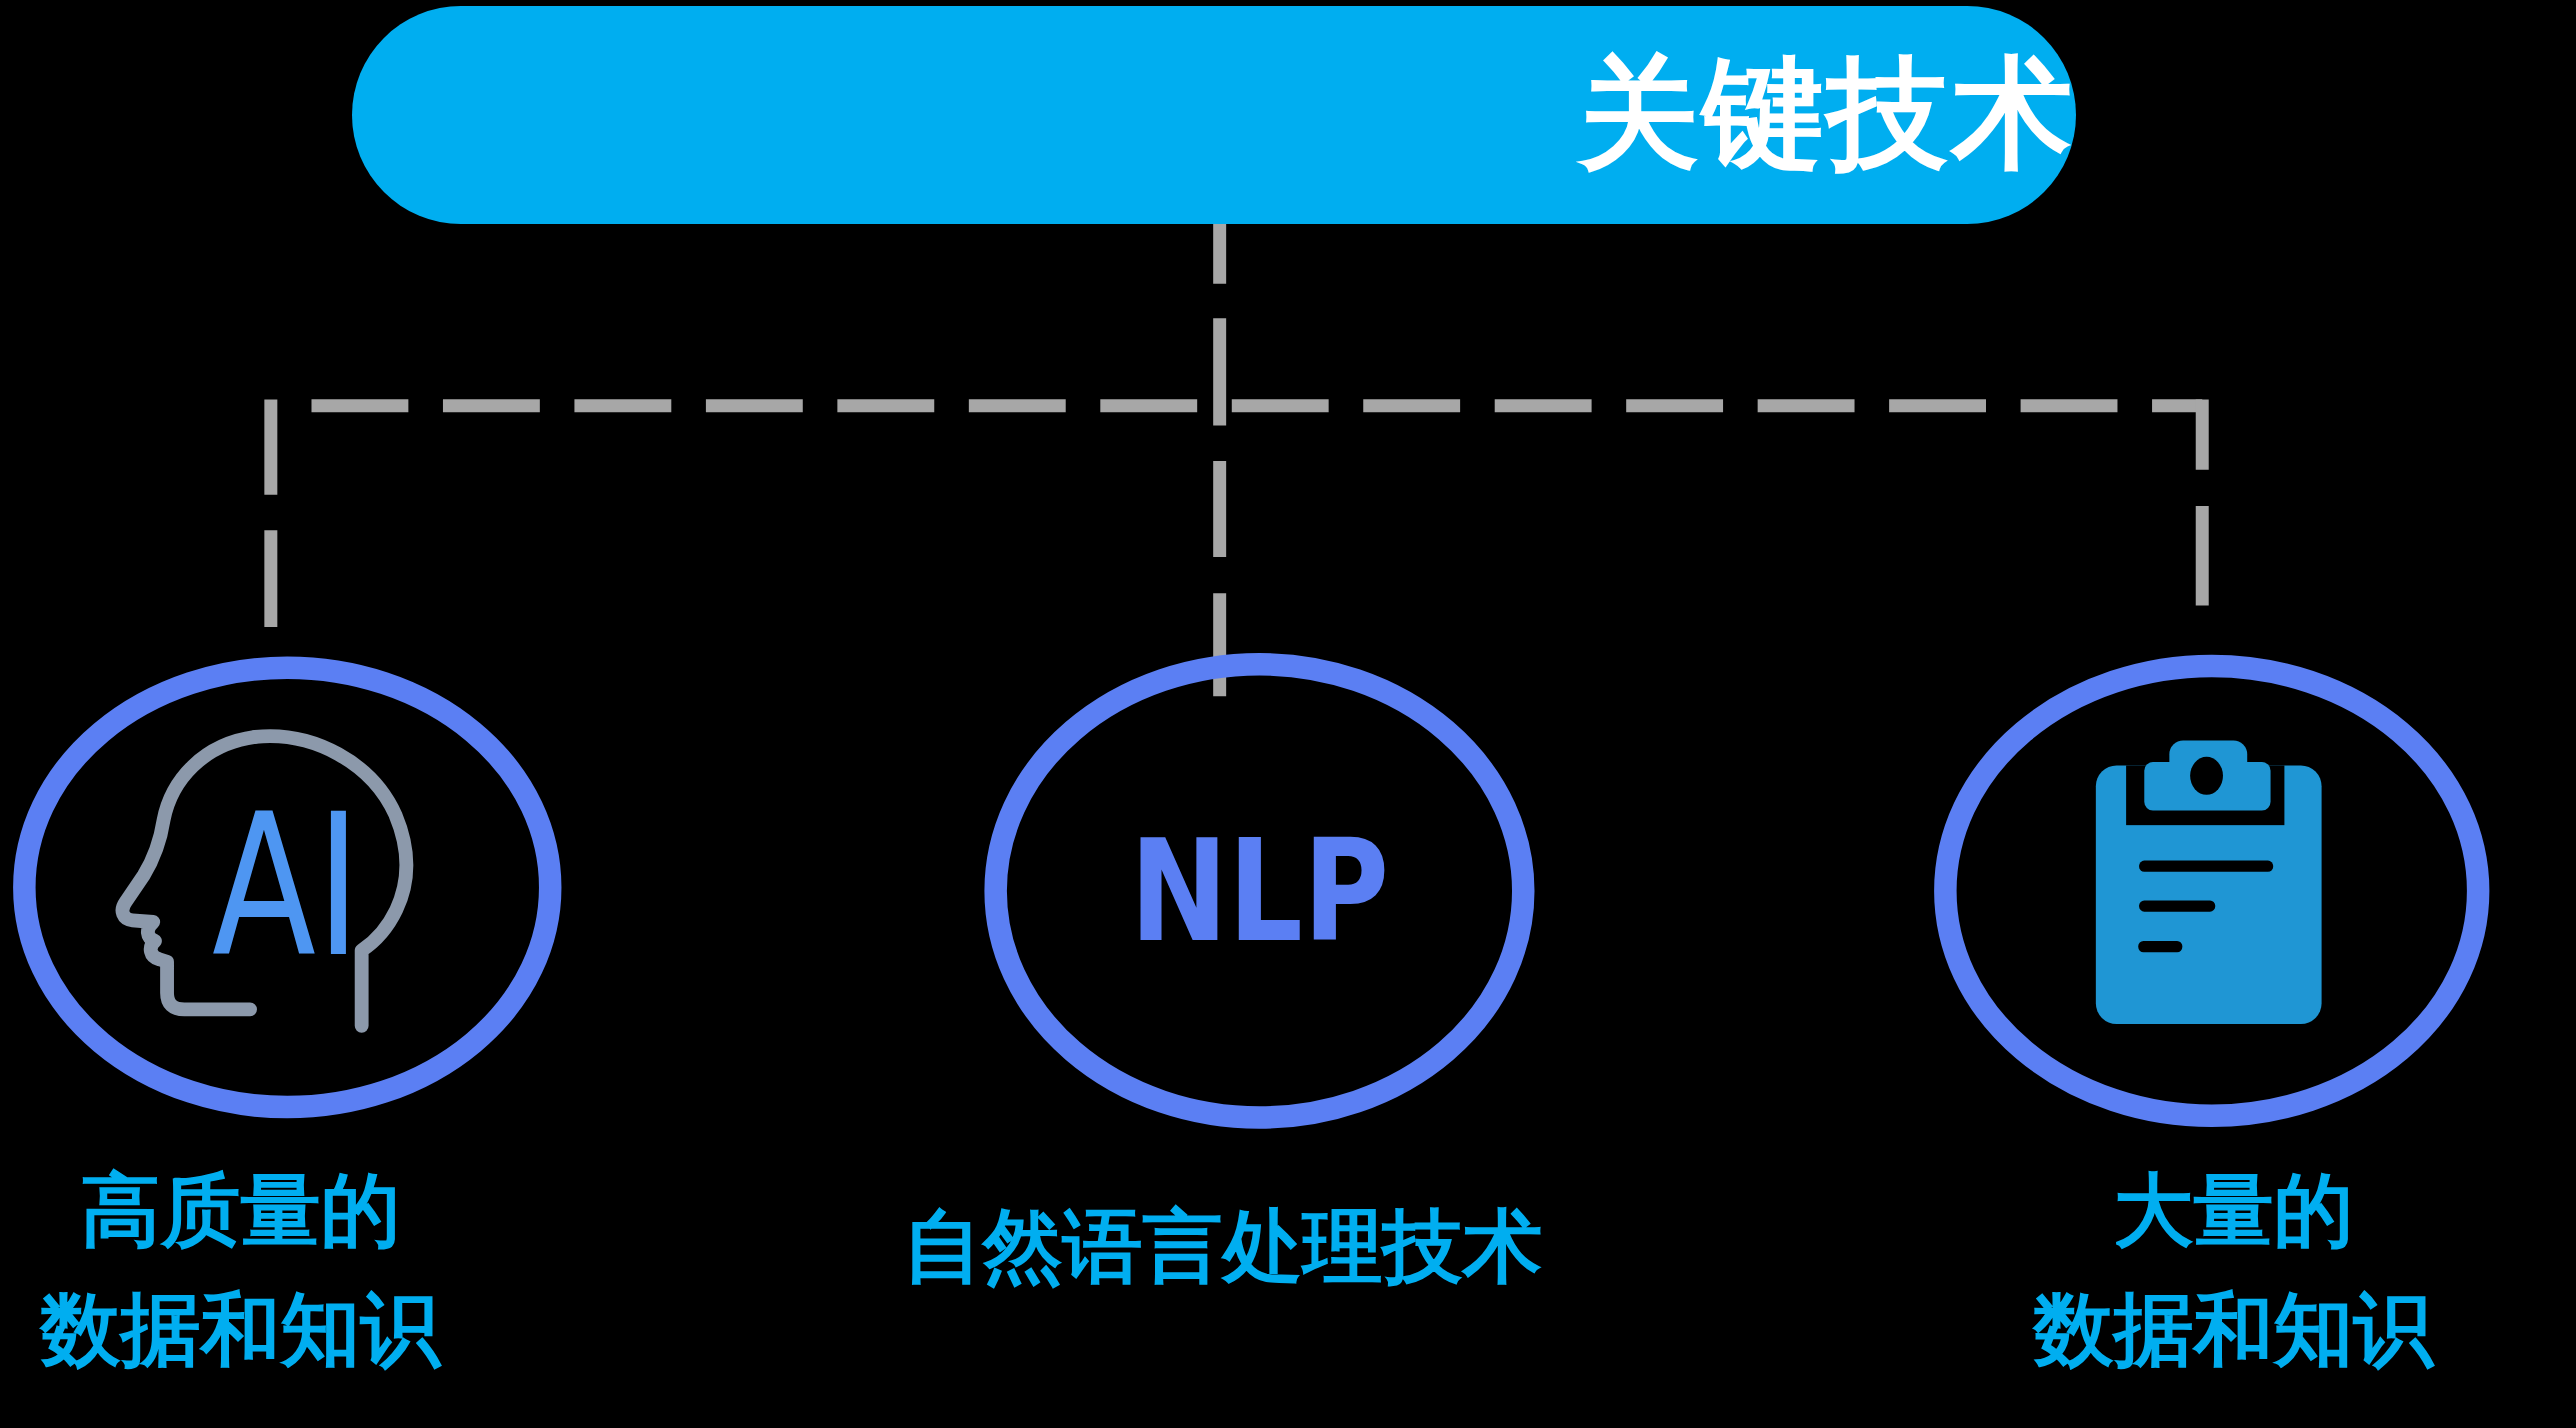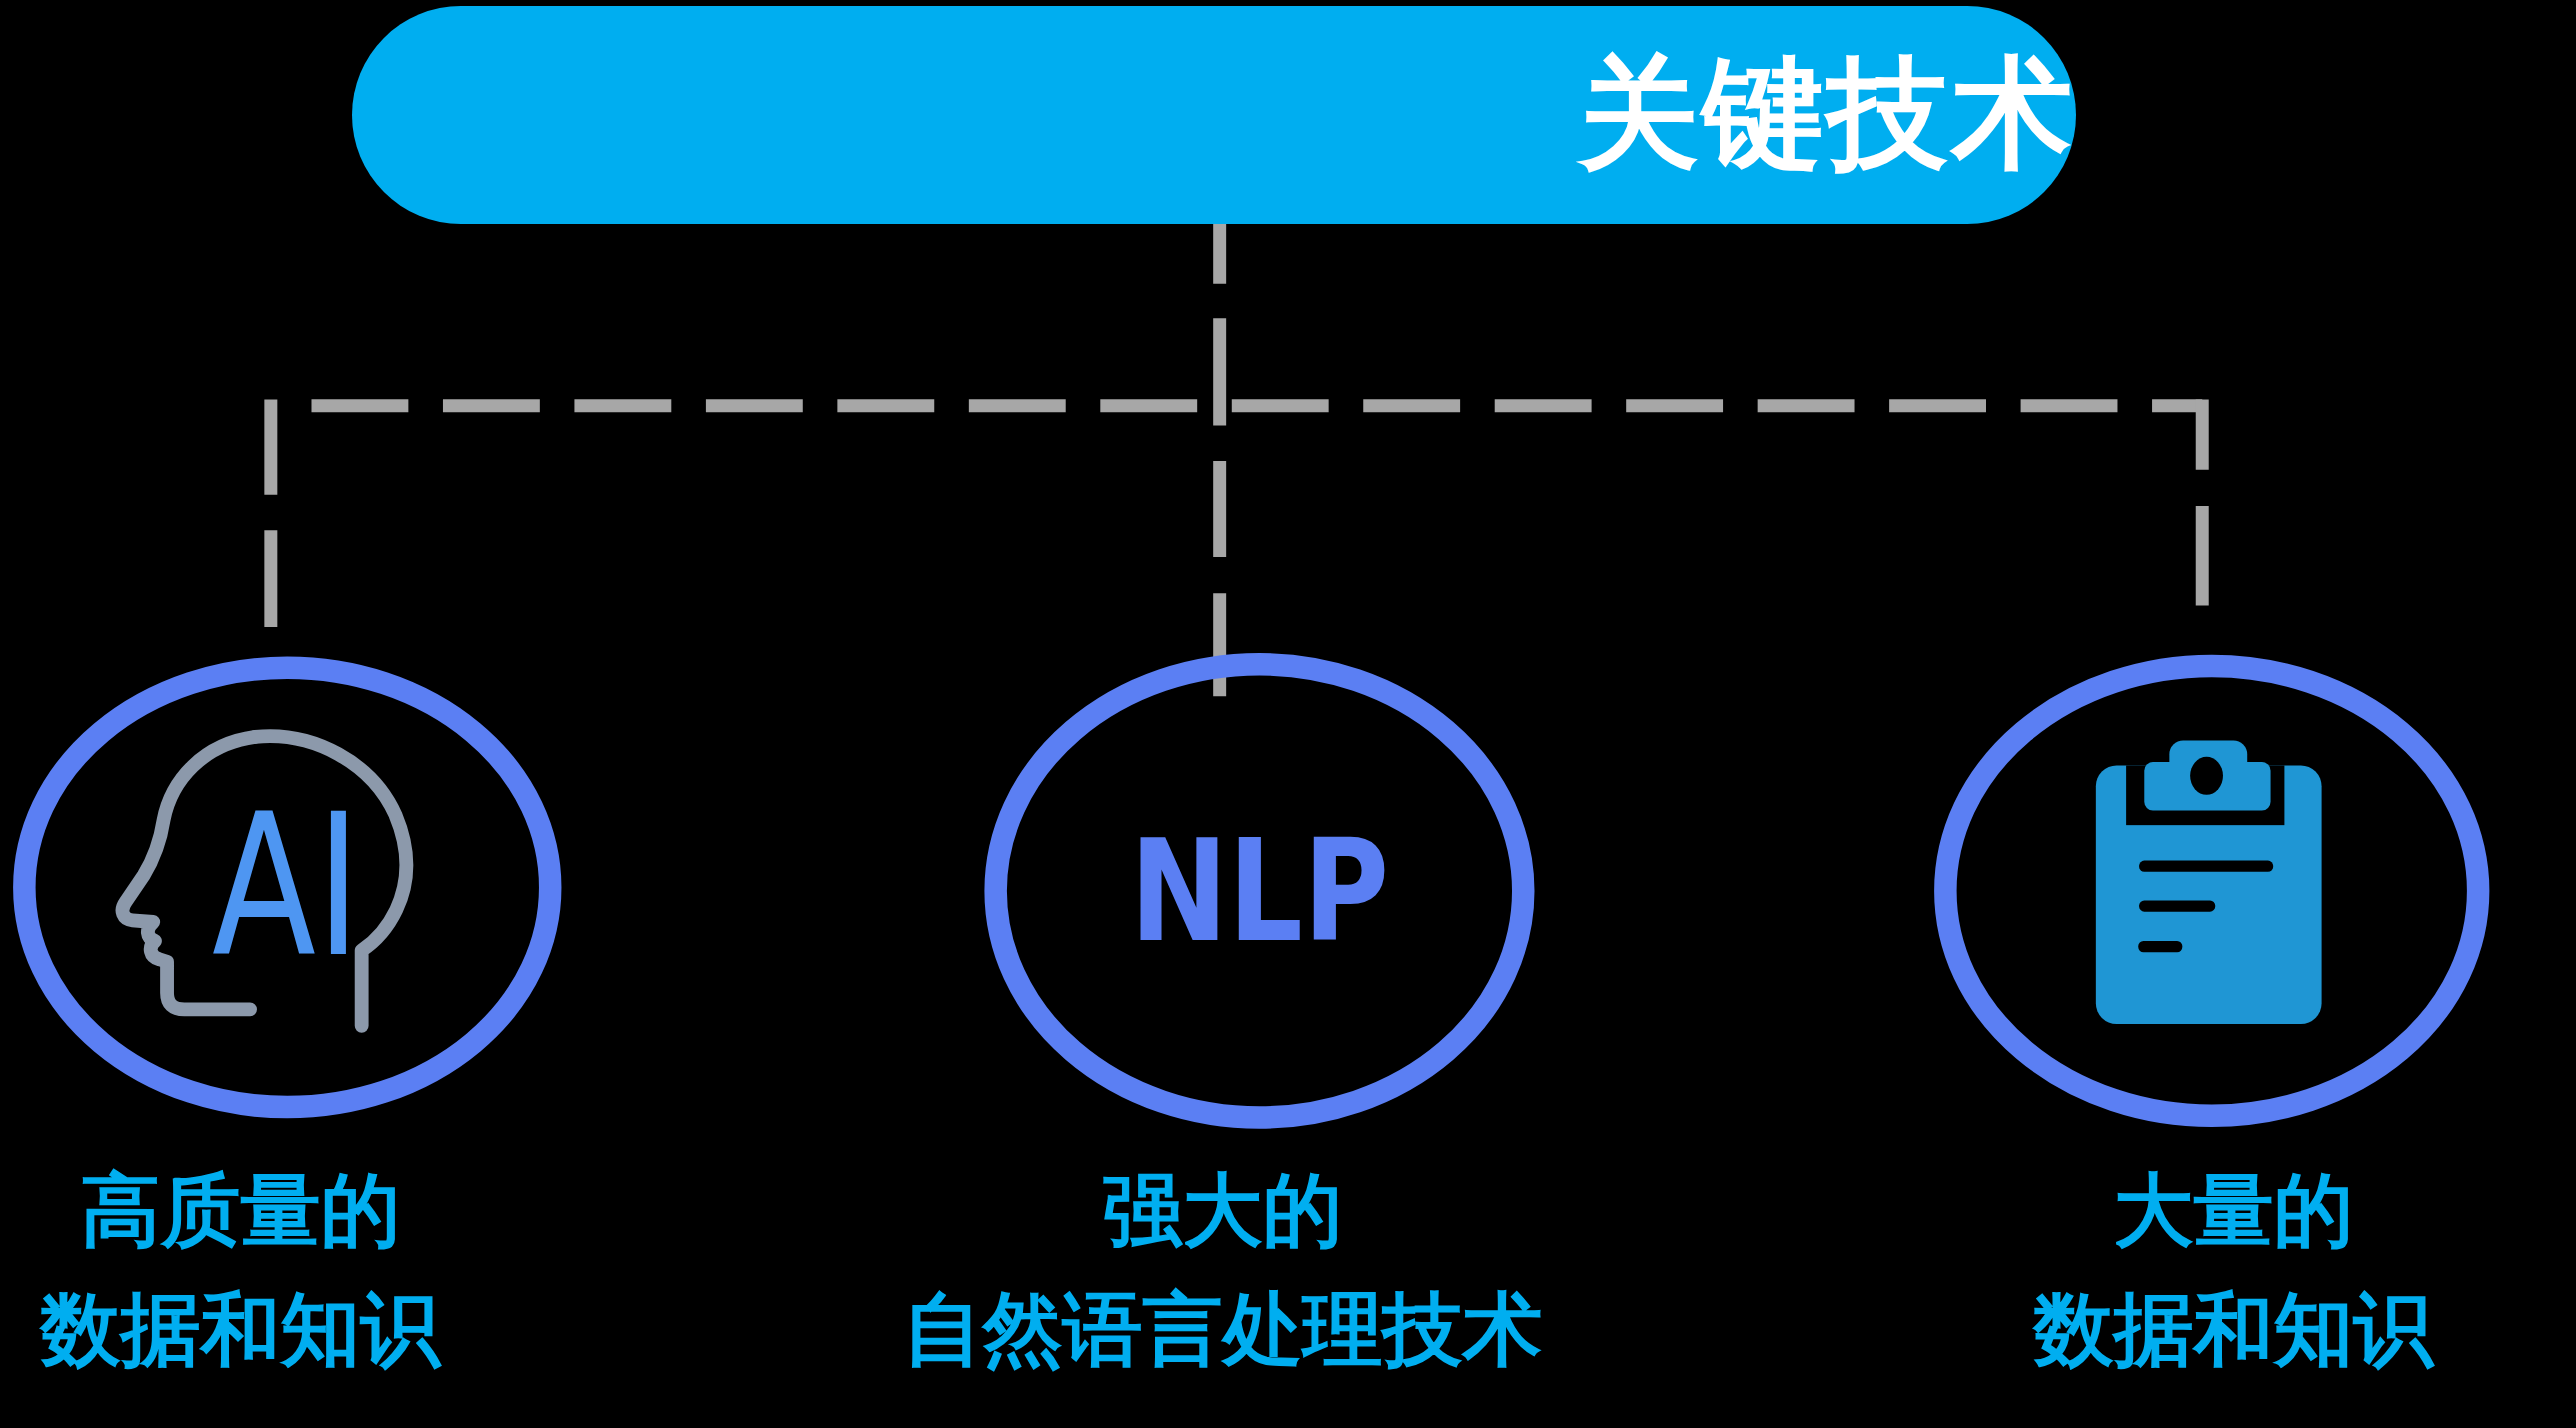--- a/index.html
+++ b/index.html
@@ -134,21 +134,20 @@
       <rect x="2472" y="1088" width="51" height="13" rx="6" fill="#000000"></rect>
     </g>
   </svg>
 
   <div class="label label-ai">
     <div class="line1">高质量的</div>
     <div class="line2">数据和知识</div>
   </div>
 
   <div class="label label-nlp">
-    <div class="line1">强大的</div>
     <div class="line2">自然语言处理技术</div>
   </div>
 
   <div class="label label-corpus">
     <div class="line1">大量的</div>
     <div class="line2">数据和知识</div>
   </div>
 
 </div>
 

